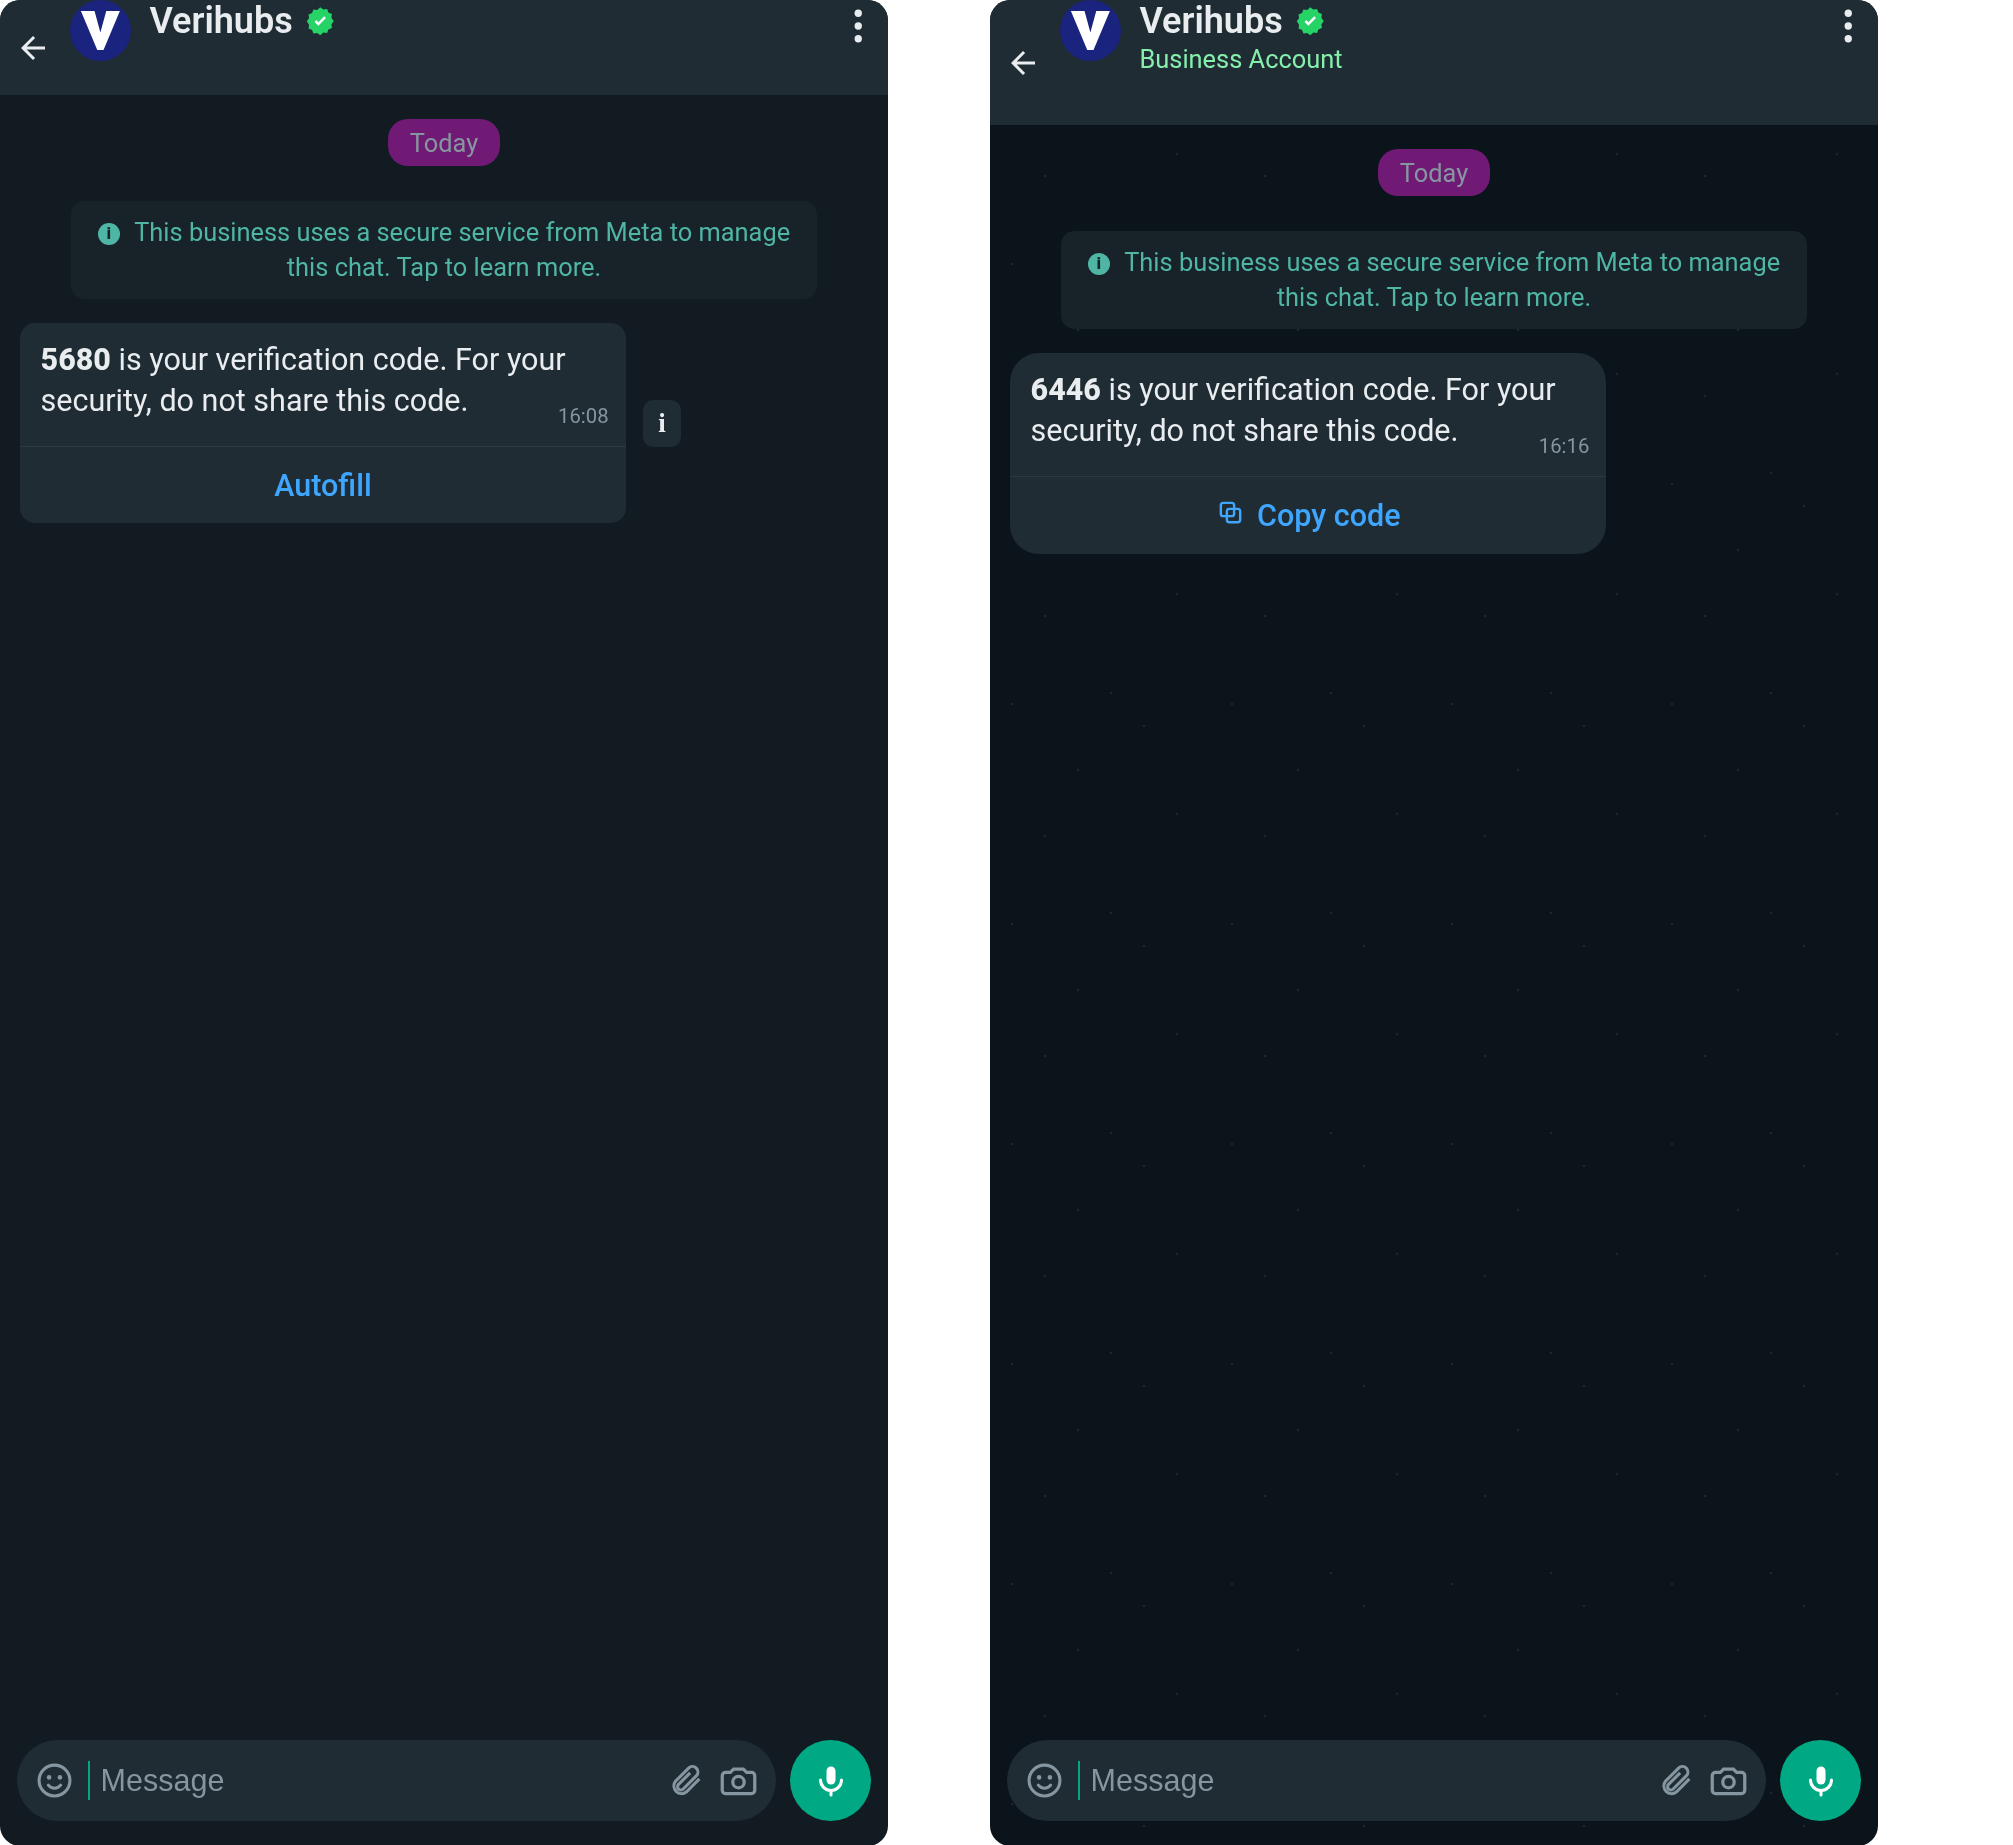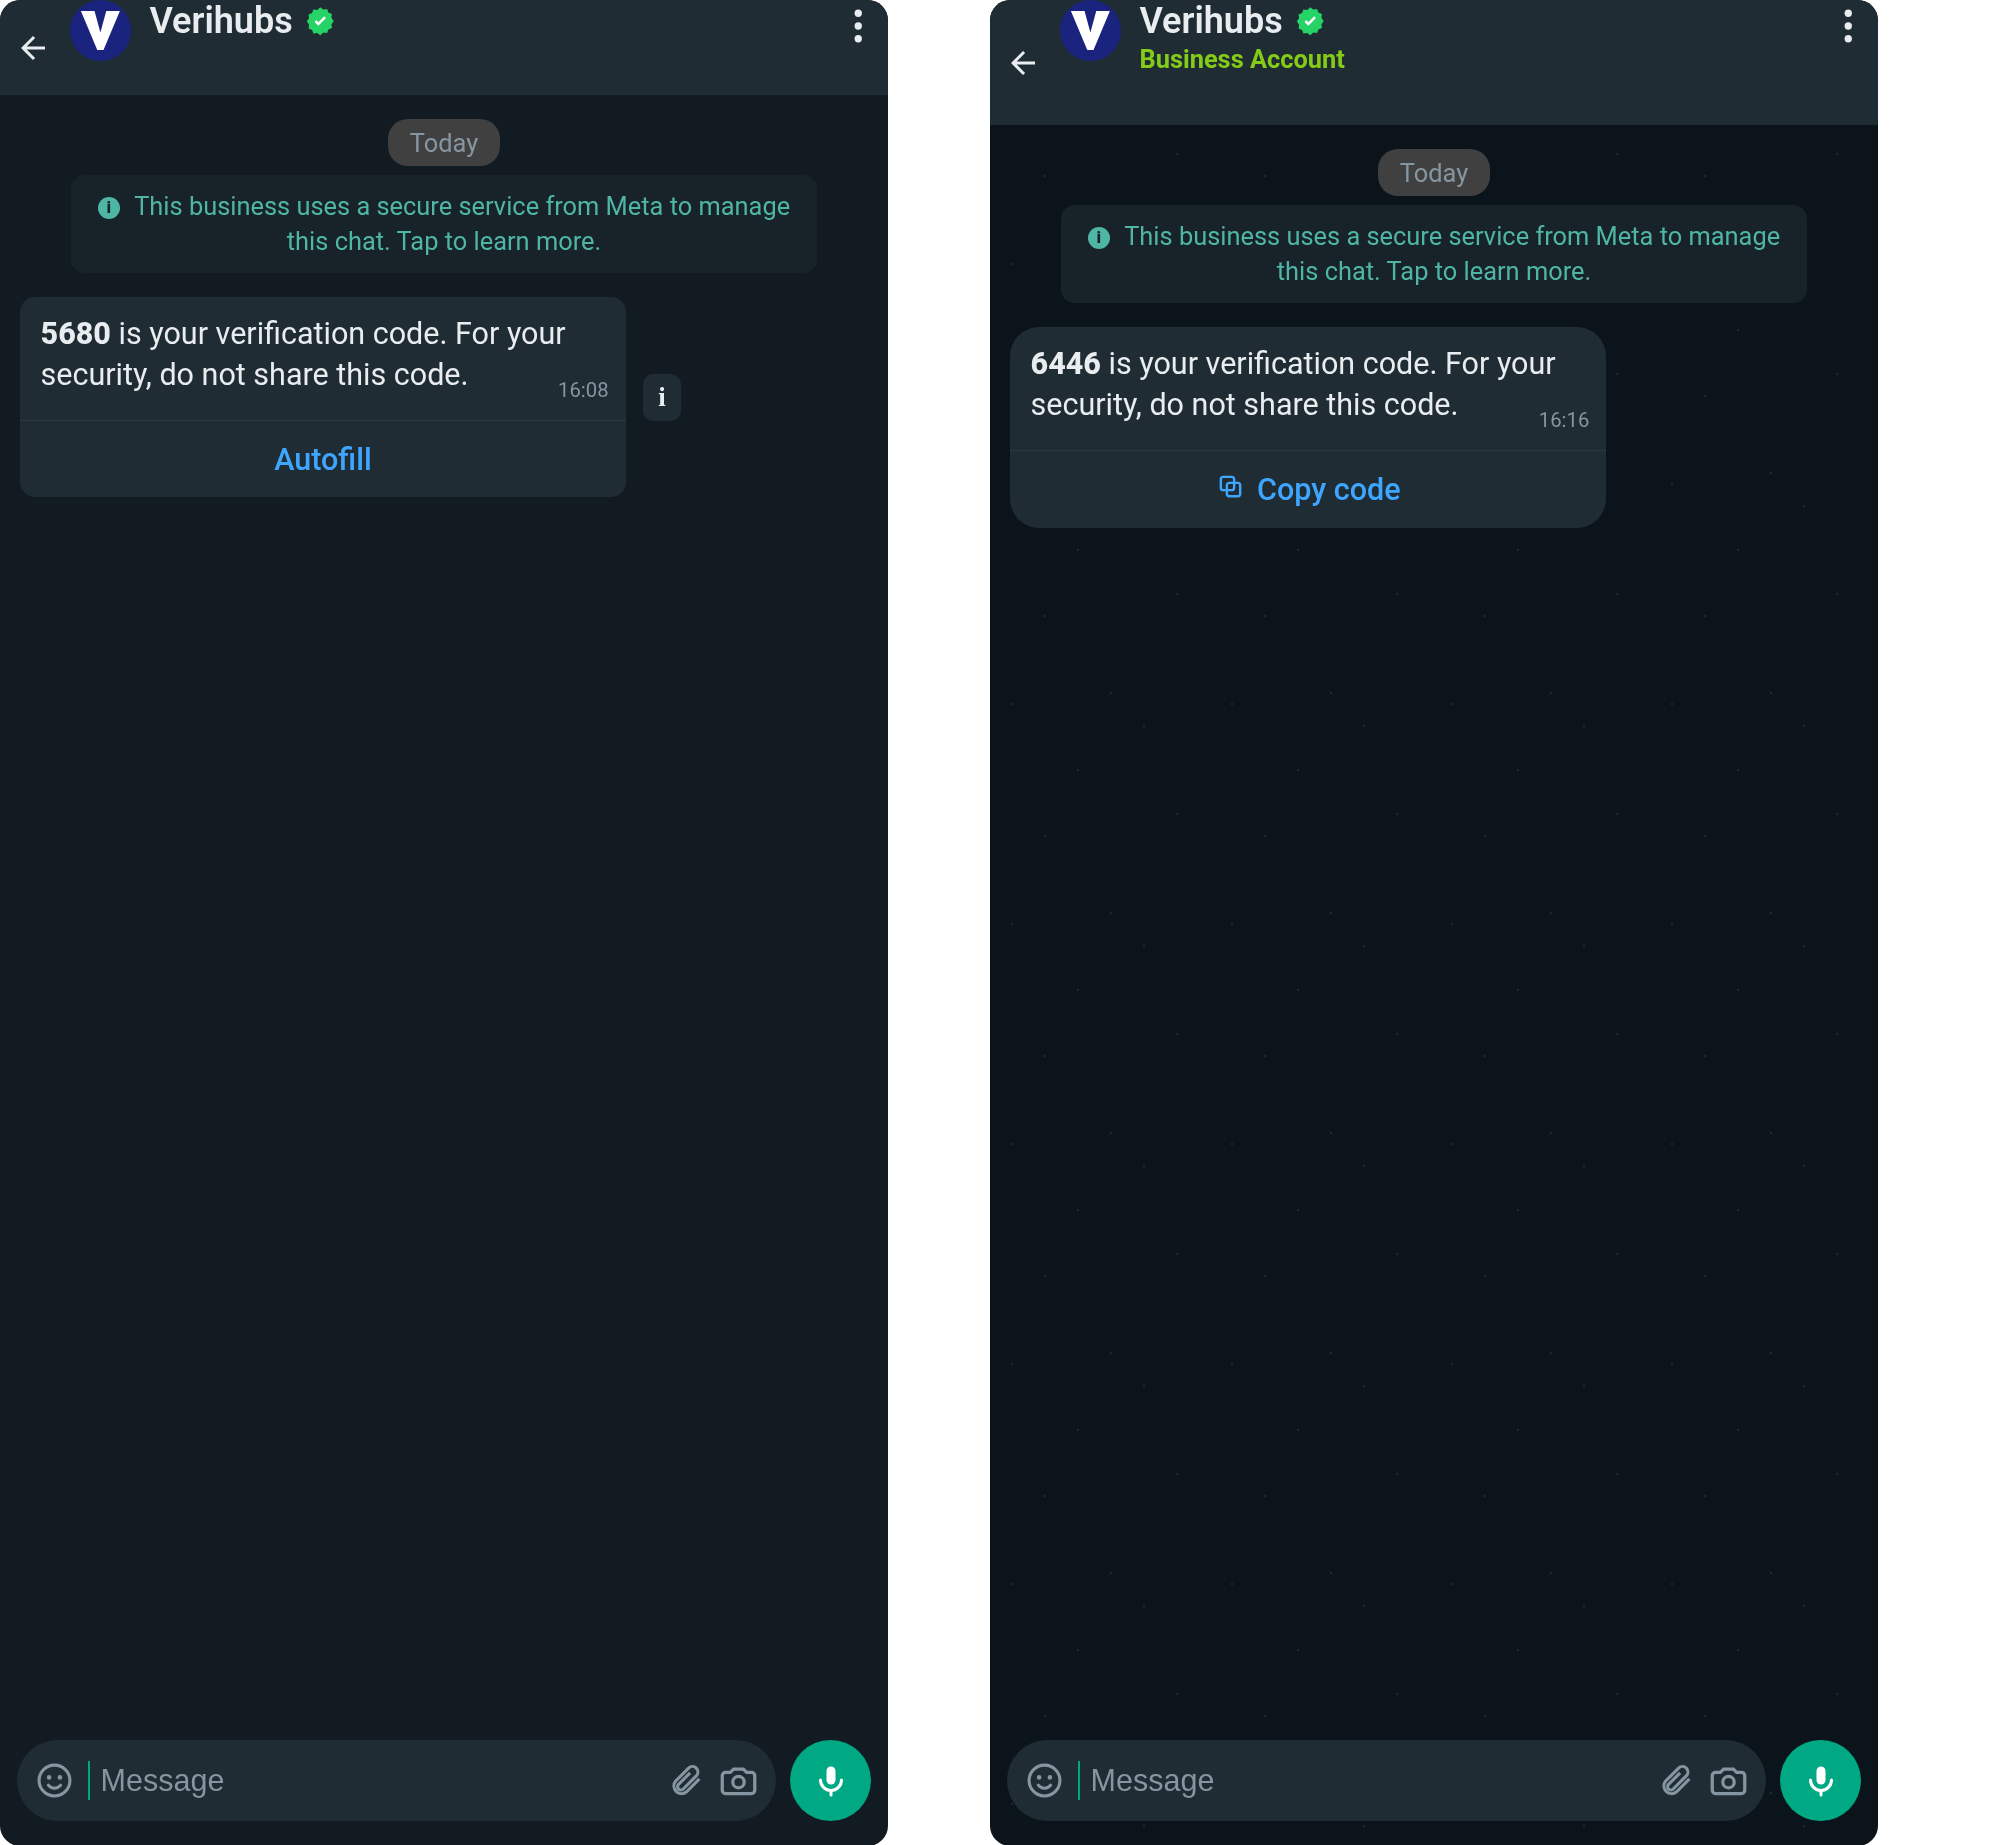--- a/index.html
+++ b/index.html
@@ -91,47 +91,46 @@
     color: #E9EDEF;
     font-size: 36px;
     font-weight: 600;
   }
   .verified-badge {
     width: 30.5px; height: 30.5px;
     position: relative;
   }
   .verified-badge svg { width: 100%; height: 100%; }
   .subtitle {
-    color: #84cc16;
+    color: #86efac;
     font-size: 25.4px;
-    font-weight: bold;
   }
   .kebab {
     color: #E9EDEF;
     cursor: pointer;
     padding: 8.5px;
   }
 
   
   .chat-body {
     flex: 1;
     position: relative;
     display: flex;
     flex-direction: column;
     align-items: center;
     padding: 24px 20.3px 0 20.3px;
     overflow: hidden;
   }
   .date-chip {
-    background: #404040;
+    background: #701a75;
     color: #8696A0;
     padding: 8.5px 22px;
     border-radius: 20px;
     font-size: 25.4px;
-    margin-bottom: 9px;
+    margin-bottom: 35px;
     z-index: 1;
   }
   .system-notice {
     background: #182229;
     color: #25D366;
     padding: 13.6px 24px;
     border-radius: 13.6px;
     font-size: 25.4px;
     text-align: center;
     line-height: 1.4;

